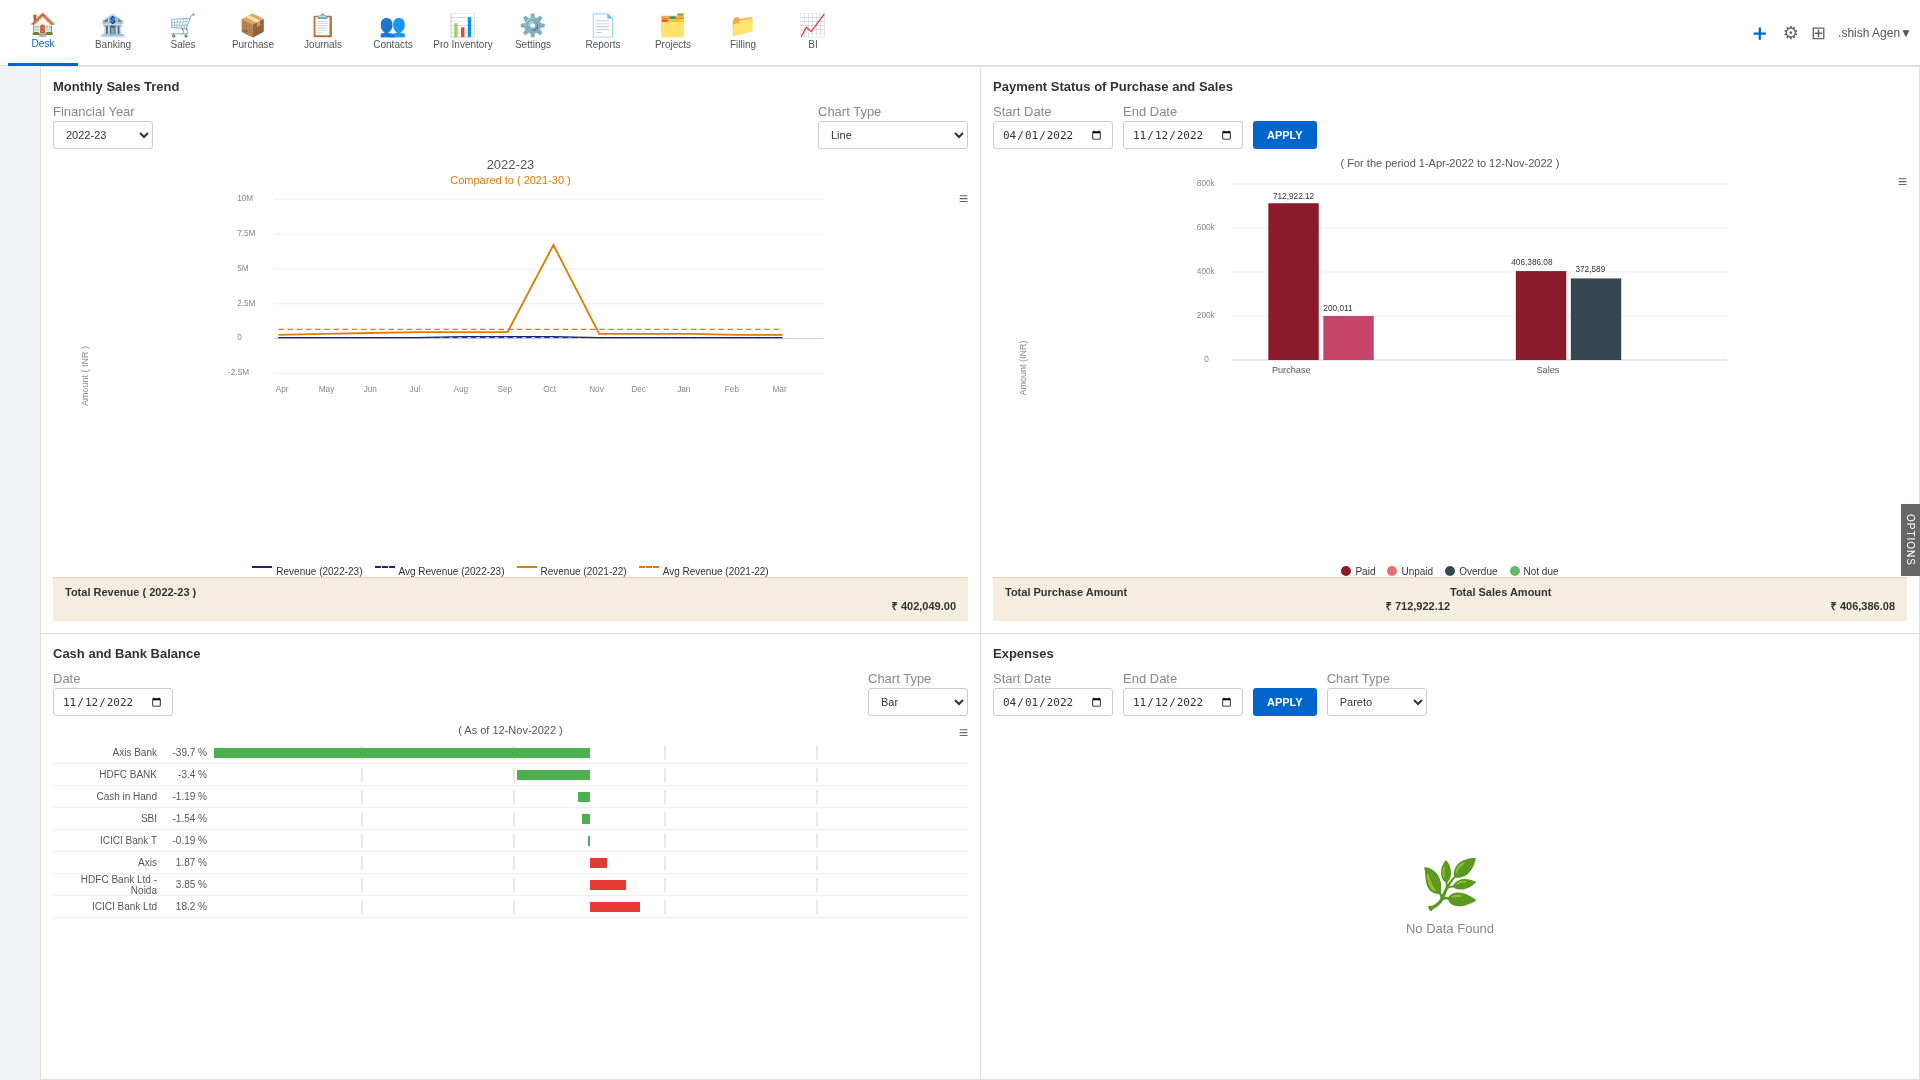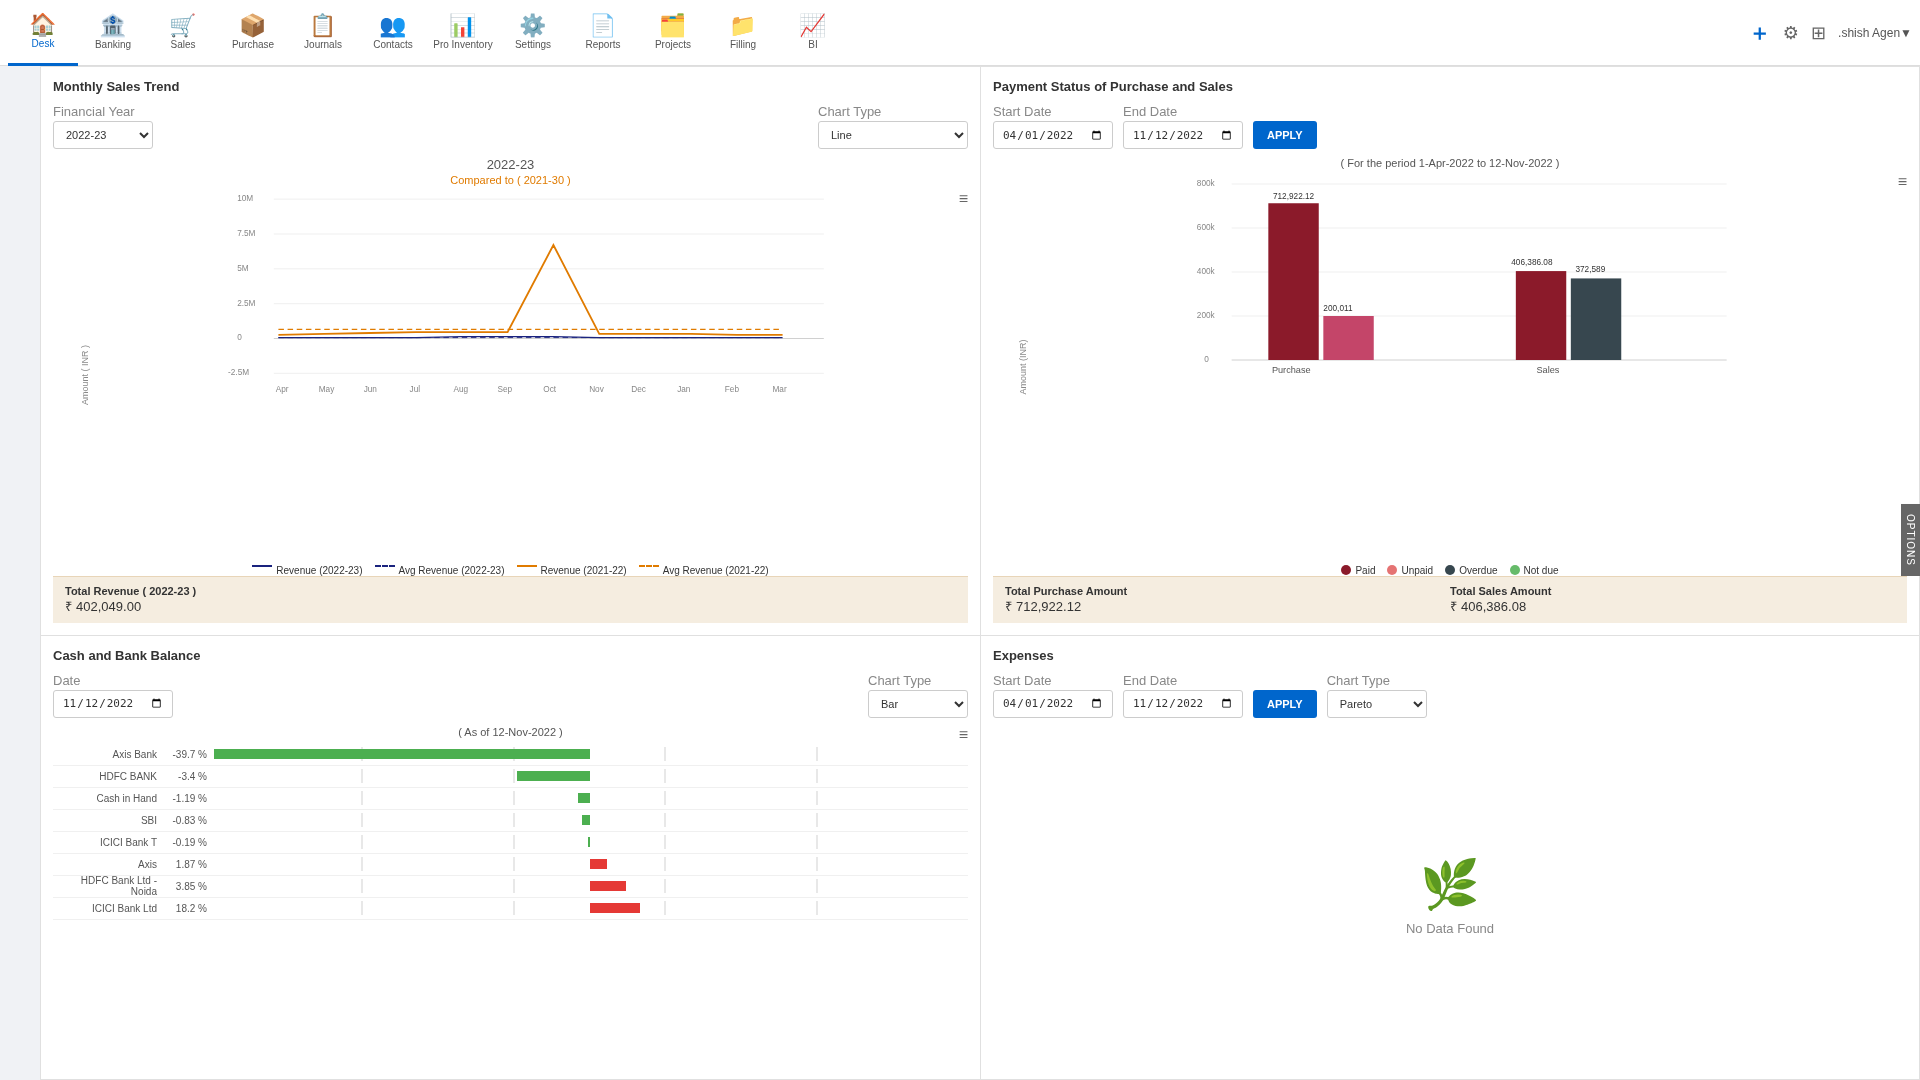--- a/index.html
+++ b/index.html
@@ -79,21 +79,21 @@
       position: absolute; top: 0; right: 0; cursor: pointer; color: #666; font-size: 16px;
     }
 
     
     .panel-footer {
       background: #f5ede0; border-top: 1px solid #e8d5b8;
       display: flex; padding: 8px 12px; gap: 0;
     }
     .stat-block { flex: 1; }
     .stat-label { font-size: 11px; color: #333; font-weight: bold; }
-    .stat-value { font-size: 13px; color: #333; font-weight: normal; }
+    .stat-value { font-size: 11px; color: #333; font-weight: bold; text-align: right; }
 
     
     .legend { display: flex; gap: 12px; justify-content: center; flex-wrap: wrap; margin-top: 4px; }
     .legend-item { display: flex; align-items: flex-start; gap: 4px; font-size: 10px; }
     .legend-line { width: 20px; height: 2px; }
     .legend-dot { width: 10px; height: 10px; border-radius: 50%; }
 
     
     .bank-chart-area { flex: 1; overflow: hidden; }
     .bank-row {
@@ -411,21 +411,21 @@
               <div class="bank-grid-line" style="left: 80%;"></div>
               <div class="bank-grid-line" style="right: 20%;"></div>
               <div class="bank-grid-line" style="right: 40%;"></div>
               <div class="bank-grid-line" style="right: 60%;"></div>
               <div class="bank-grid-line" style="right: 80%;"></div>
               <div class="bar-negative" style="width: 1.4875%;"></div>
             </div>
           </div>
           <div class="bank-row">
             <div class="bank-label">SBI</div>
-            <div class="bank-pct">-0.83 %</div>
+            <div class="bank-pct">-1.54 %</div>
             <div class="bank-bar-area">
               <div class="bank-grid-line" style="left: 20%;"></div>
               <div class="bank-grid-line" style="left: 40%;"></div>
               <div class="bank-grid-line" style="left: 60%;"></div>
               <div class="bank-grid-line" style="left: 80%;"></div>
               <div class="bank-grid-line" style="right: 20%;"></div>
               <div class="bank-grid-line" style="right: 40%;"></div>
               <div class="bank-grid-line" style="right: 60%;"></div>
               <div class="bank-grid-line" style="right: 80%;"></div>
               <div class="bar-negative" style="width: 1.0375%;"></div>

